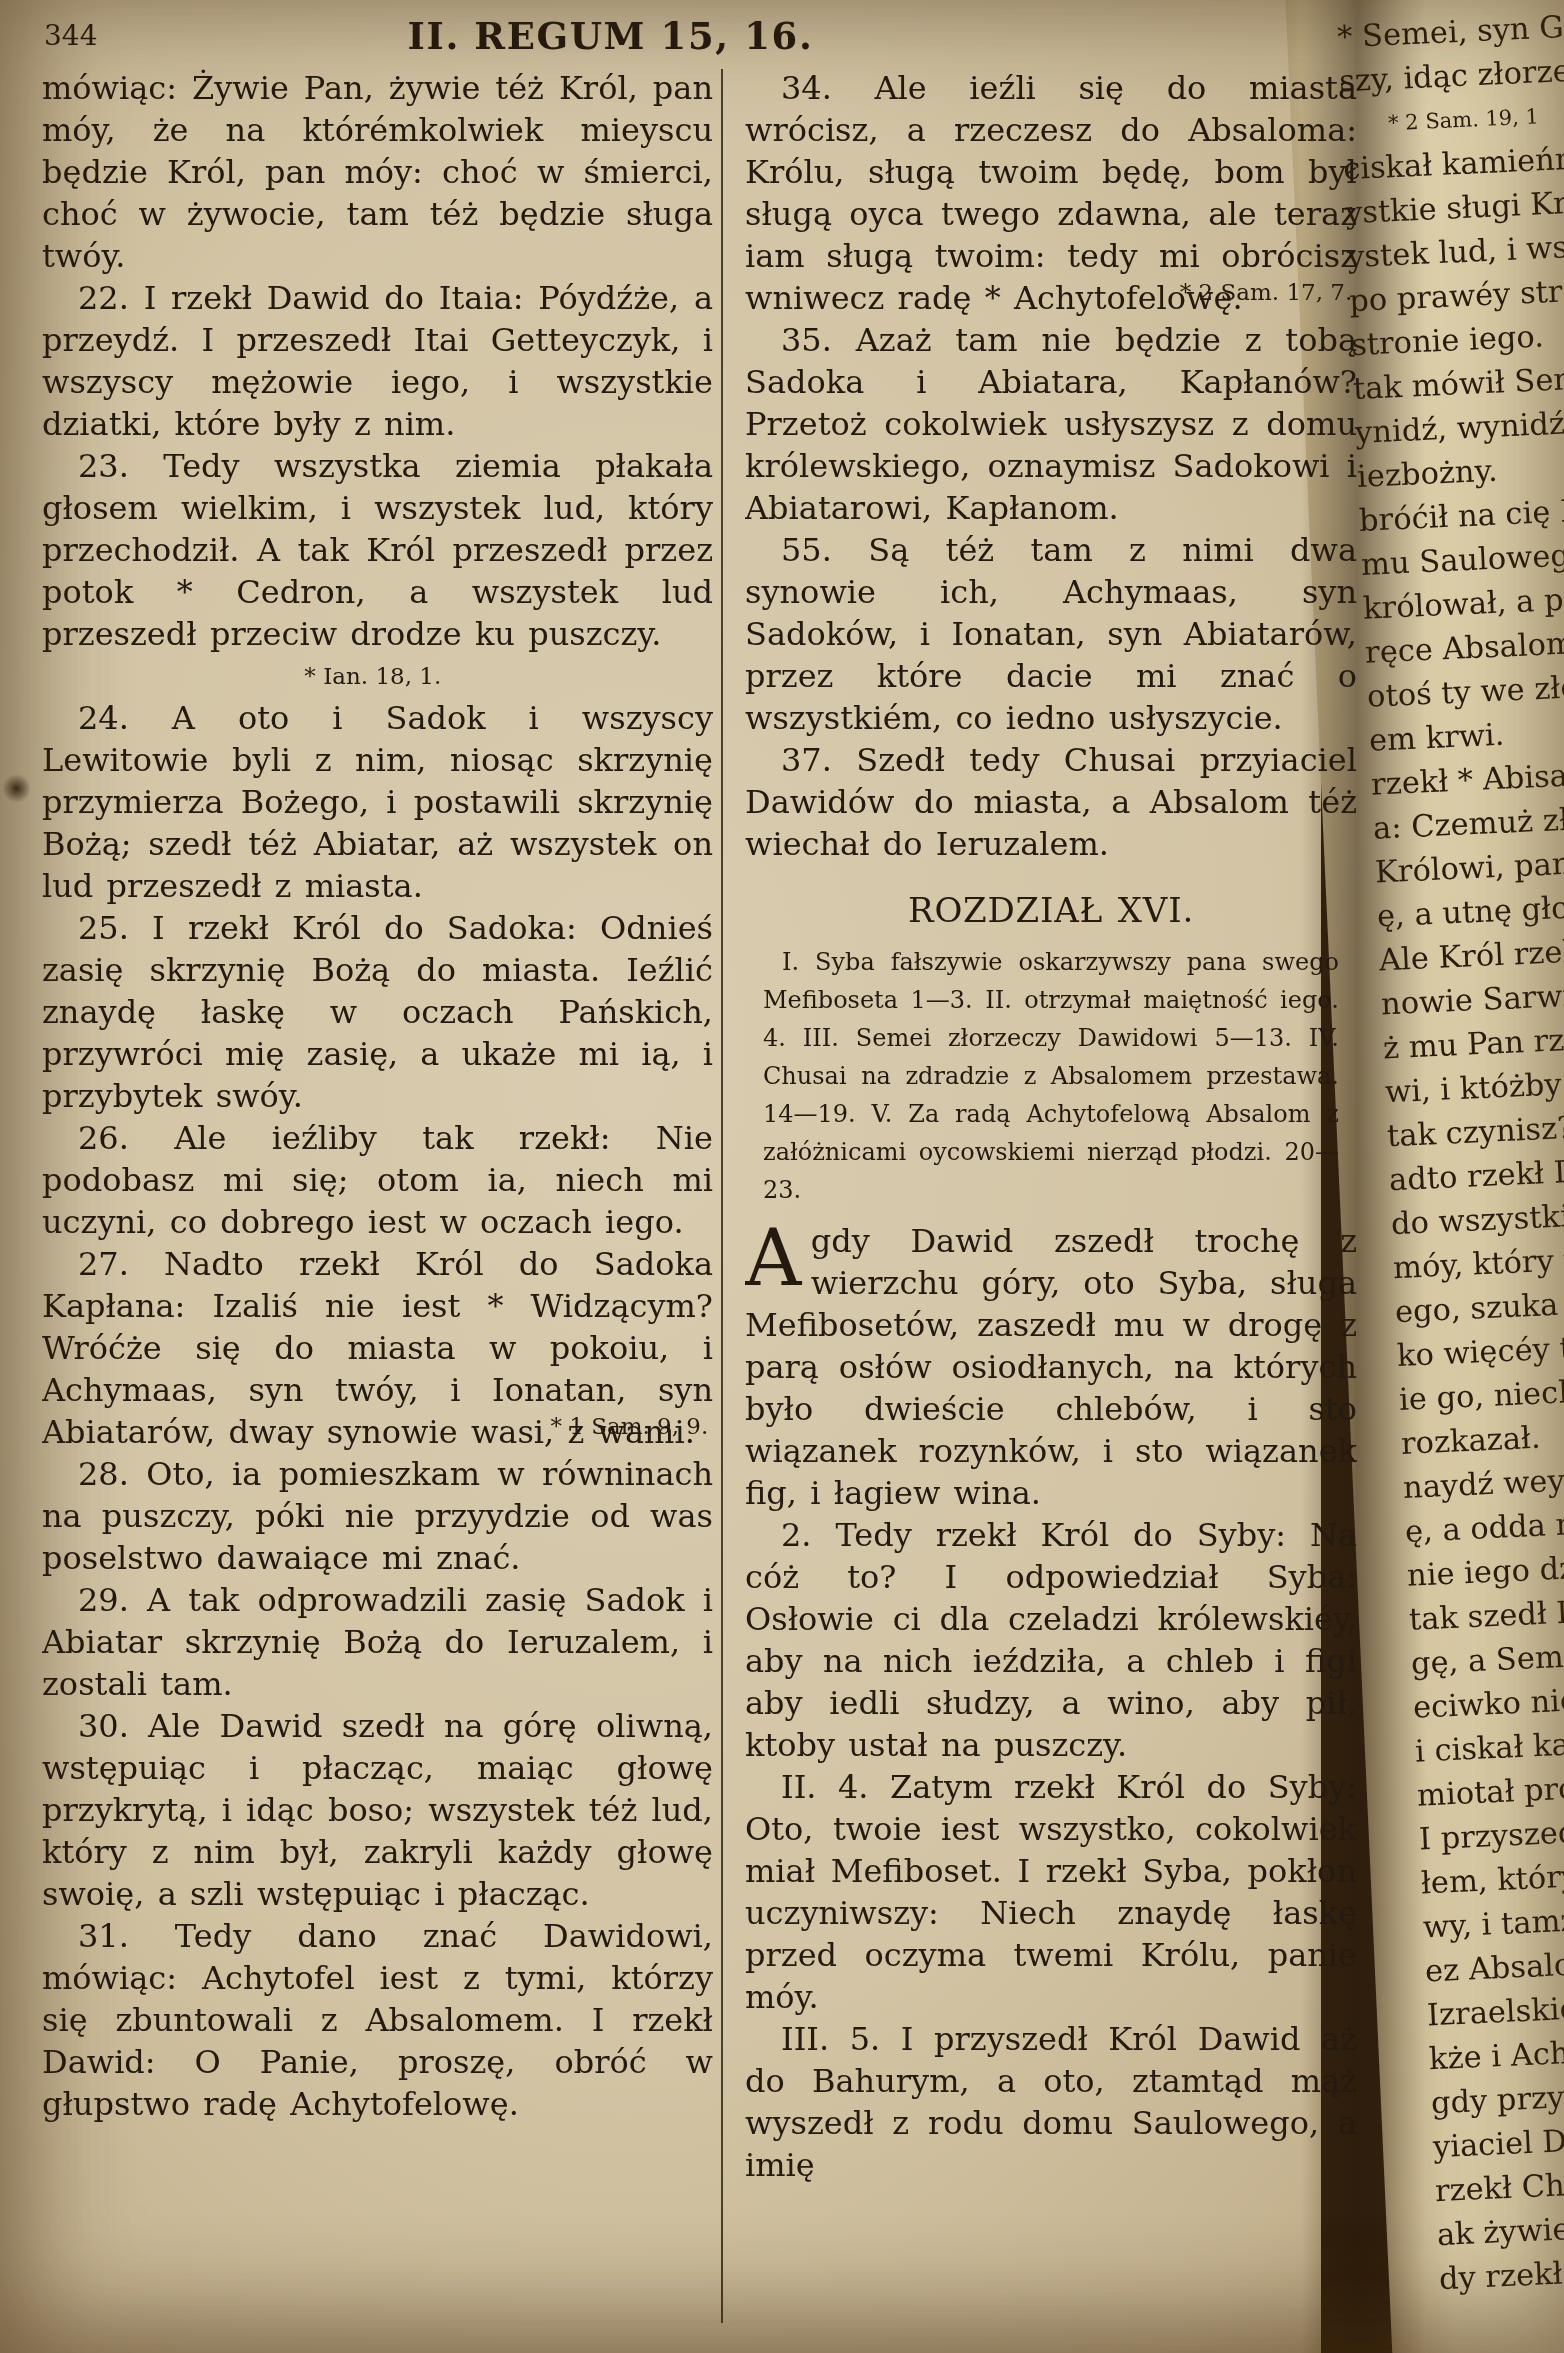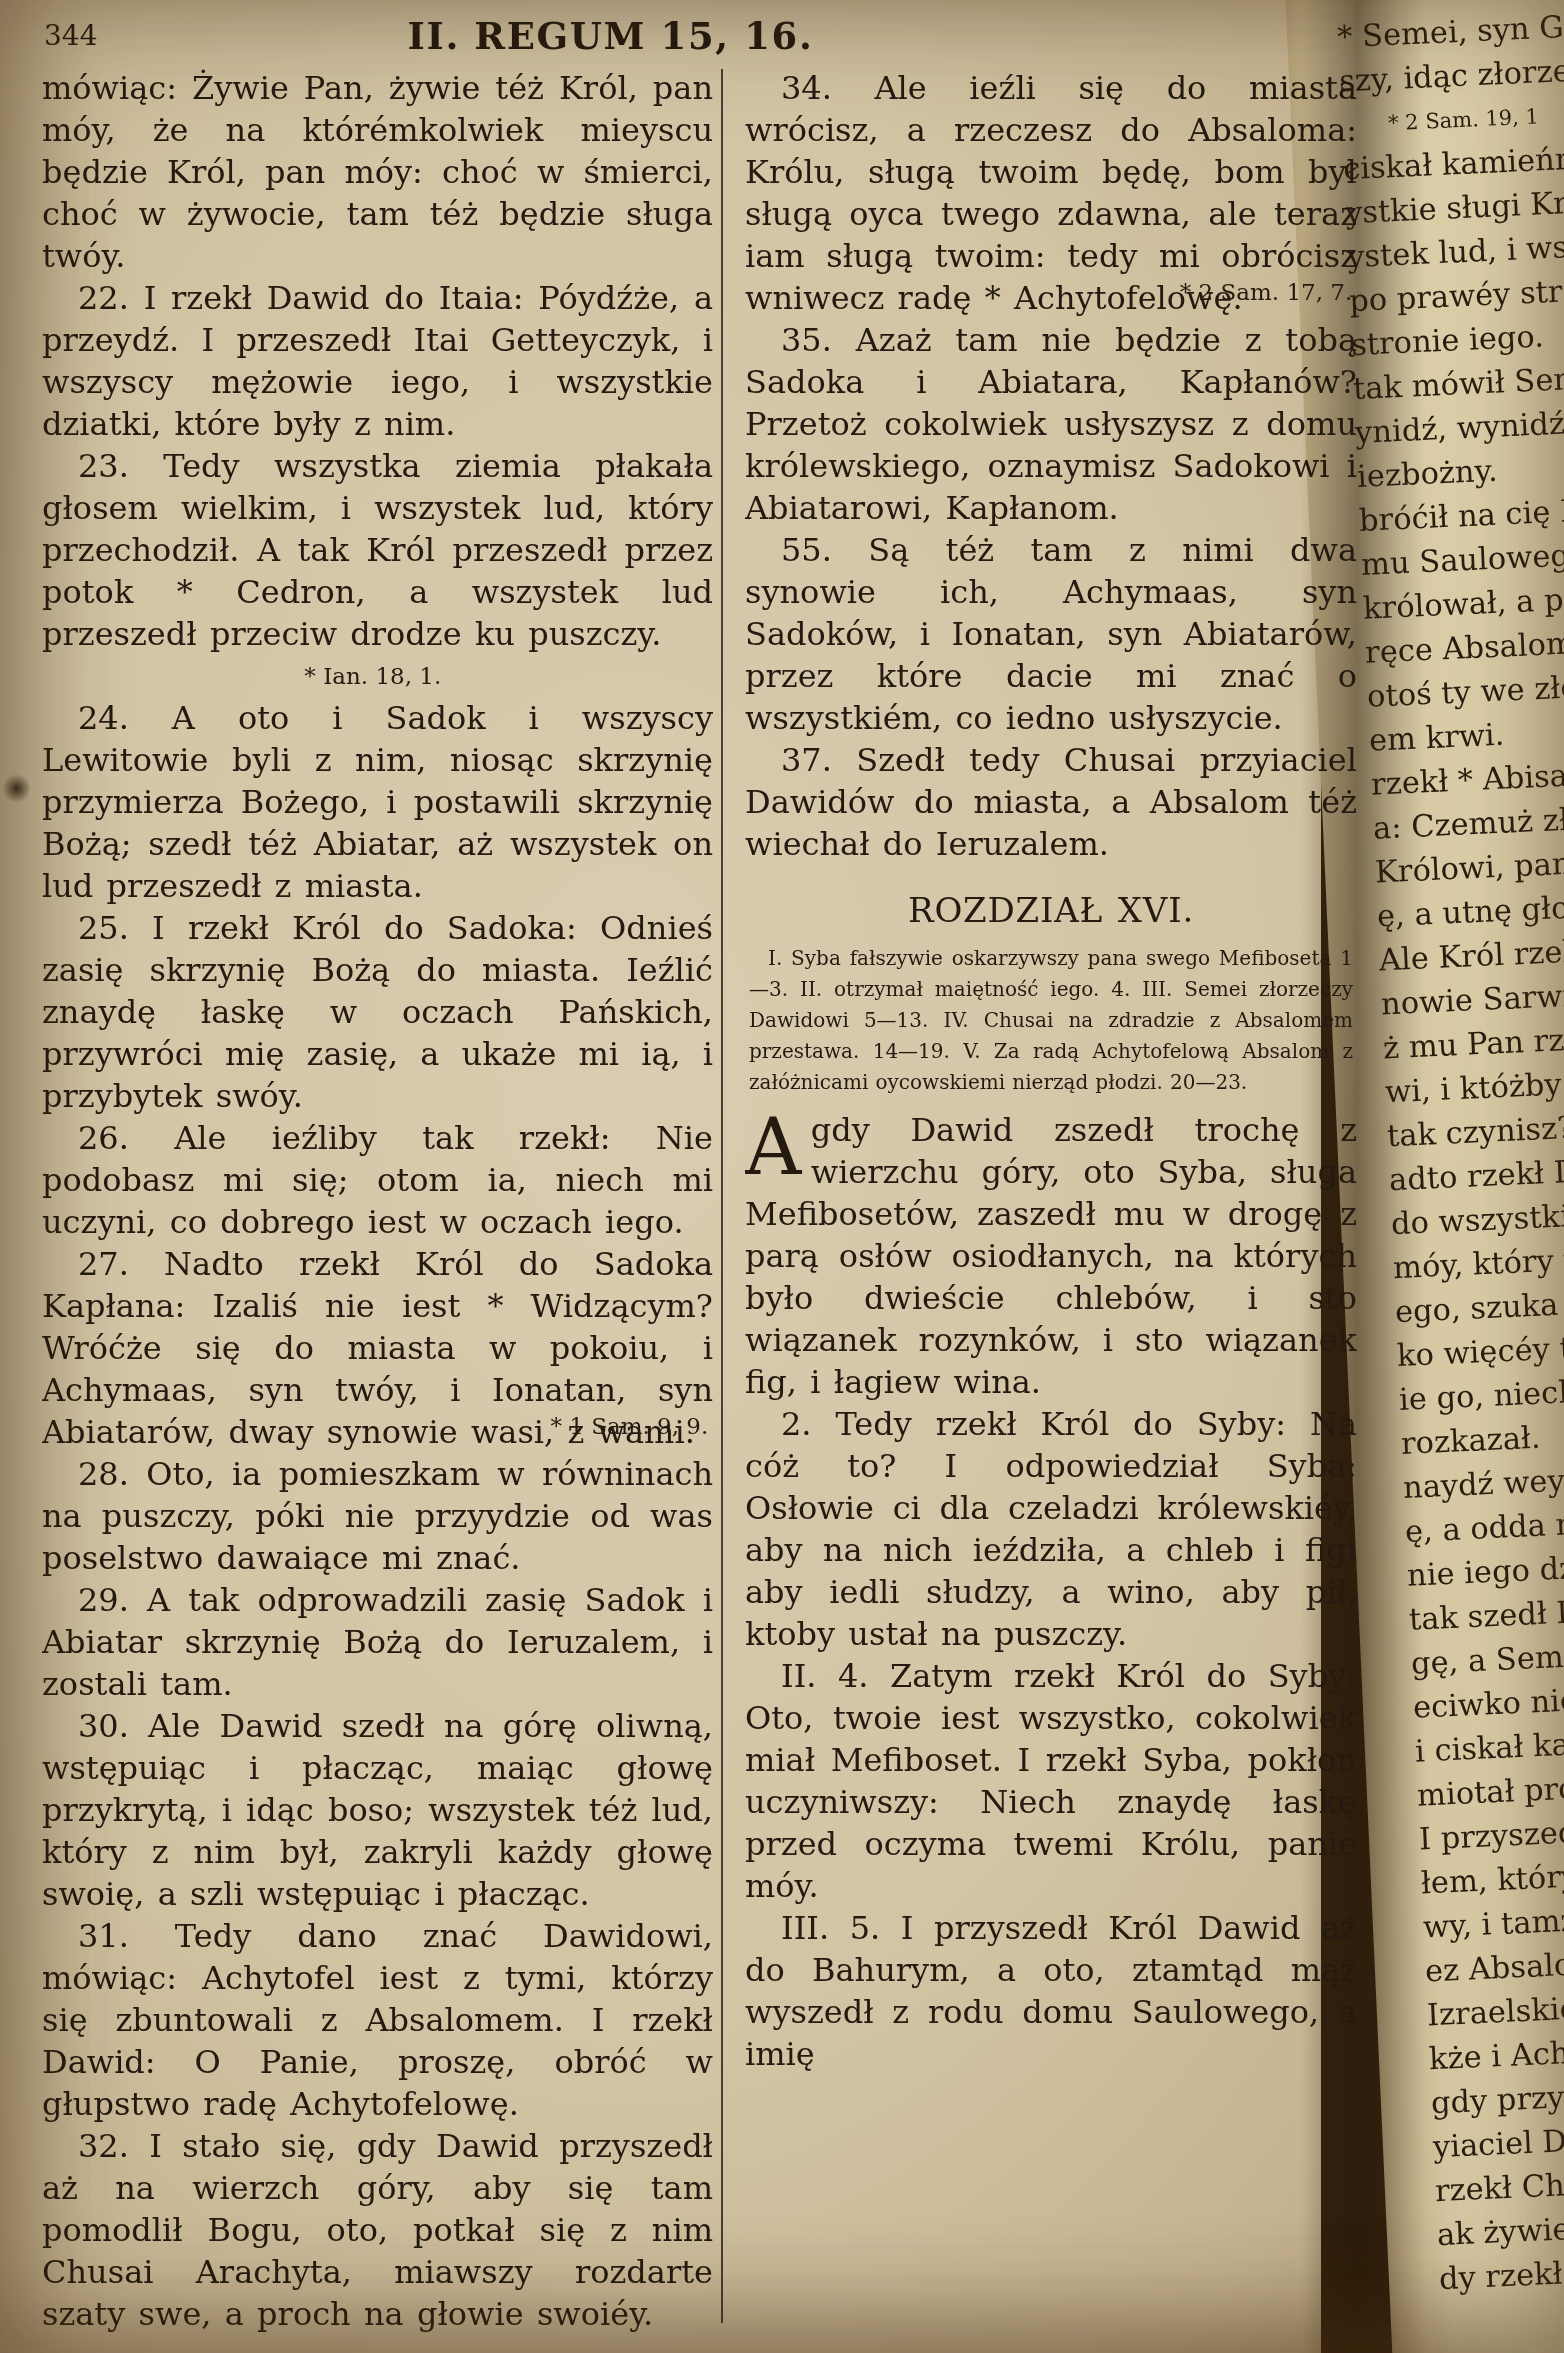--- a/index.html
+++ b/index.html
@@ -36,21 +36,21 @@
 
   .ref { font-size:23px; word-spacing:normal; letter-spacing:0; }
   .ref-abs { position:absolute; right:4.7px; bottom:6.3px; }
   .ref-line { display:block; text-align:center; text-indent:0; padding-right:9.4px; }
 
   .chapter-heading {
     margin:23.5px 0 12.5px; font-weight:normal; text-align:center; text-indent:0;
     font-size:34px; letter-spacing:0.8px;
   }
   .summary {
-    margin:0 4px 11px; font-size:20px; line-height:31px; word-spacing:0.8px;
+    margin:0 18px 11px; font-size:24px; line-height:38px; word-spacing:0.8px;
     text-indent:19px; text-align:justify;
   }
 
   .dropcap { float:left; font-size:78px; line-height:67px; padding:4.7px 9.4px 0 0; }
 
   
   .gutter-base { position:absolute; left:1321px; top:0; width:244px; height:2354px;
     background:#33220f; }
   .edge-page {
     position:absolute; left:1340px; top:-47px; width:376px; height:2488px;
@@ -152,21 +152,20 @@
     <p class="verse"><span>22. I rzekł Dawid do Itaia: Póydźże, a przeydź. I przeszedł Itai Getteyczyk, i wszyscy mężowie iego, i wszystkie dziatki, które były z nim.</span></p>
     <p class="verse"><span>23. Tedy wszystka ziemia płakała głosem wielkim, i wszystek lud, który przechodził. A tak Król przeszedł przez potok * Cedron, a wszystek lud przeszedł przeciw drodze ku puszczy.</span><span class="ref ref-line">* Ian. 18, 1.</span></p>
     <p class="verse"><span>24. A oto i Sadok i wszyscy Lewitowie byli z nim, niosąc skrzynię przymierza Bożego, i postawili skrzynię Bożą; szedł téż Abiatar, aż wszystek on lud przeszedł z miasta.</span></p>
     <p class="verse"><span>25. I rzekł Król do Sadoka: Odnieś zasię skrzynię Bożą do miasta. Ieźlić znaydę łaskę w oczach Pańskich, przywróci mię zasię, a ukaże mi ią, i przybytek swóy.</span></p>
     <p class="verse"><span>26. Ale ieźliby tak rzekł: Nie podobasz mi się; otom ia, niech mi uczyni, co dobrego iest w oczach iego.</span></p>
     <p class="verse hasref"><span>27. Nadto rzekł Król do Sadoka Kapłana: Izaliś nie iest * Widzącym? Wróćże się do miasta w pokoiu, i Achymaas, syn twóy, i Ionatan, syn Abiatarów, dway synowie wasi, z wami.</span><span class="ref ref-abs">* 1 Sam. 9, 9.</span></p>
     <p class="verse"><span>28. Oto, ia pomieszkam w równinach na puszczy, póki nie przyydzie od was poselstwo dawaiące mi znać.</span></p>
     <p class="verse"><span>29. A tak odprowadzili zasię Sadok i Abiatar skrzynię Bożą do Ieruzalem, i zostali tam.</span></p>
     <p class="verse"><span>30. Ale Dawid szedł na górę oliwną, wstępuiąc i płacząc, maiąc głowę przykrytą, i idąc boso; wszystek téż lud, który z nim był, zakryli każdy głowę swoię, a szli wstępuiąc i płacząc.</span></p>
     <p class="verse"><span>31. Tedy dano znać Dawidowi, mówiąc: Achytofel iest z tymi, którzy się zbuntowali z Absalomem. I rzekł Dawid: O Panie, proszę, obróć w głupstwo radę Achytofelowę.</span></p>
-    <p class="verse"><span>32. I stało się, gdy Dawid przyszedł aż na wierzch góry, aby się tam pomodlił Bogu, oto, potkał się z nim Chusai Arachyta, miawszy rozdarte szaty swe, a proch na głowie swoiéy.</span></p>
   </div>
 
   <div class="col col-right">
     <p class="verse hasref"><span>34. Ale ieźli się do miasta wrócisz, a rzeczesz do Absaloma: Królu, sługą twoim będę, bom był sługą oyca twego zdawna, ale teraz iam sługą twoim: tedy mi obrócisz wniwecz radę * Achytofelowę.</span><span class="ref ref-abs">* 2 Sam. 17, 7.</span></p>
     <p class="verse"><span>35. Azaż tam nie będzie z tobą Sadoka i Abiatara, Kapłanów? Przetoż cokolwiek usłyszysz z domu królewskiego, oznaymisz Sadokowi i Abiatarowi, Kapłanom.</span></p>
     <p class="verse"><span>55. Są téż tam z nimi dwa synowie ich, Achymaas, syn Sadoków, i Ionatan, syn Abiatarów, przez które dacie mi znać o wszystkiém, co iedno usłyszycie.</span></p>
     <p class="verse"><span>37. Szedł tedy Chusai przyiaciel Dawidów do miasta, a Absalom téż wiechał do Ieruzalem.</span></p>
 
     <h2 class="chapter-heading">ROZDZIAŁ XVI.</h2>
     <p class="summary">I. Syba fałszywie oskarzywszy pana swego Mefiboseta 1—3. II. otrzymał maiętność iego. 4. III. Semei złorzeczy Dawidowi 5—13. IV. Chusai na zdradzie z Absalomem przestawa. 14—19. V. Za radą Achytofelową Absalom z załóżnicami oycowskiemi nierząd płodzi. 20—23.</p>

